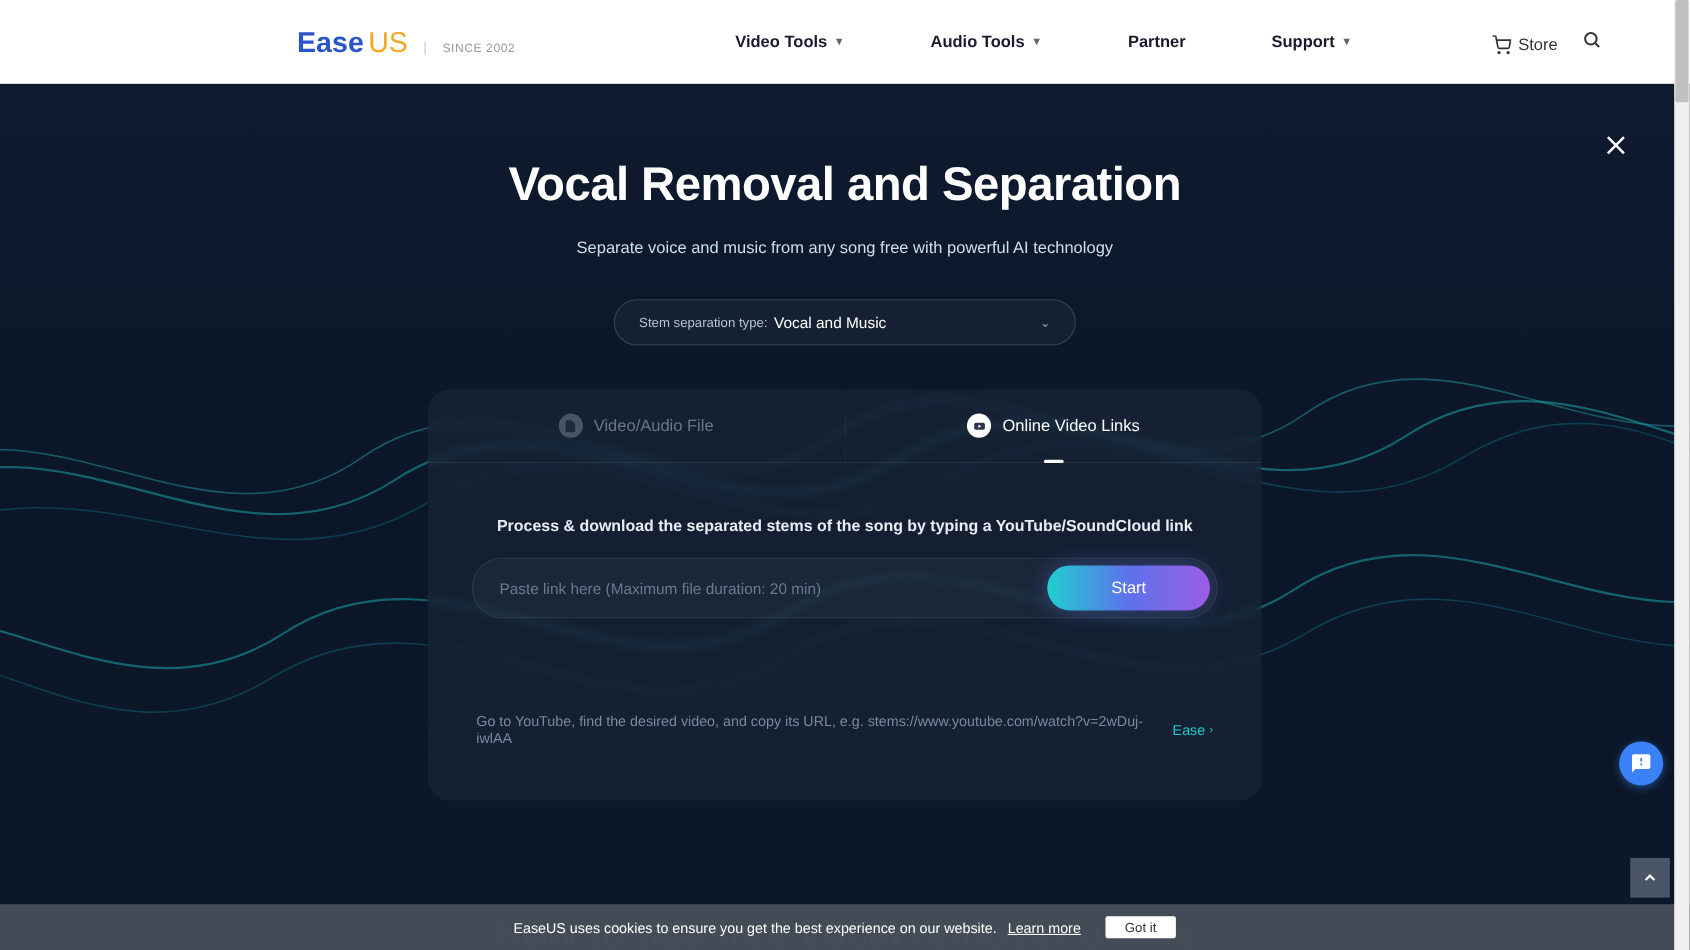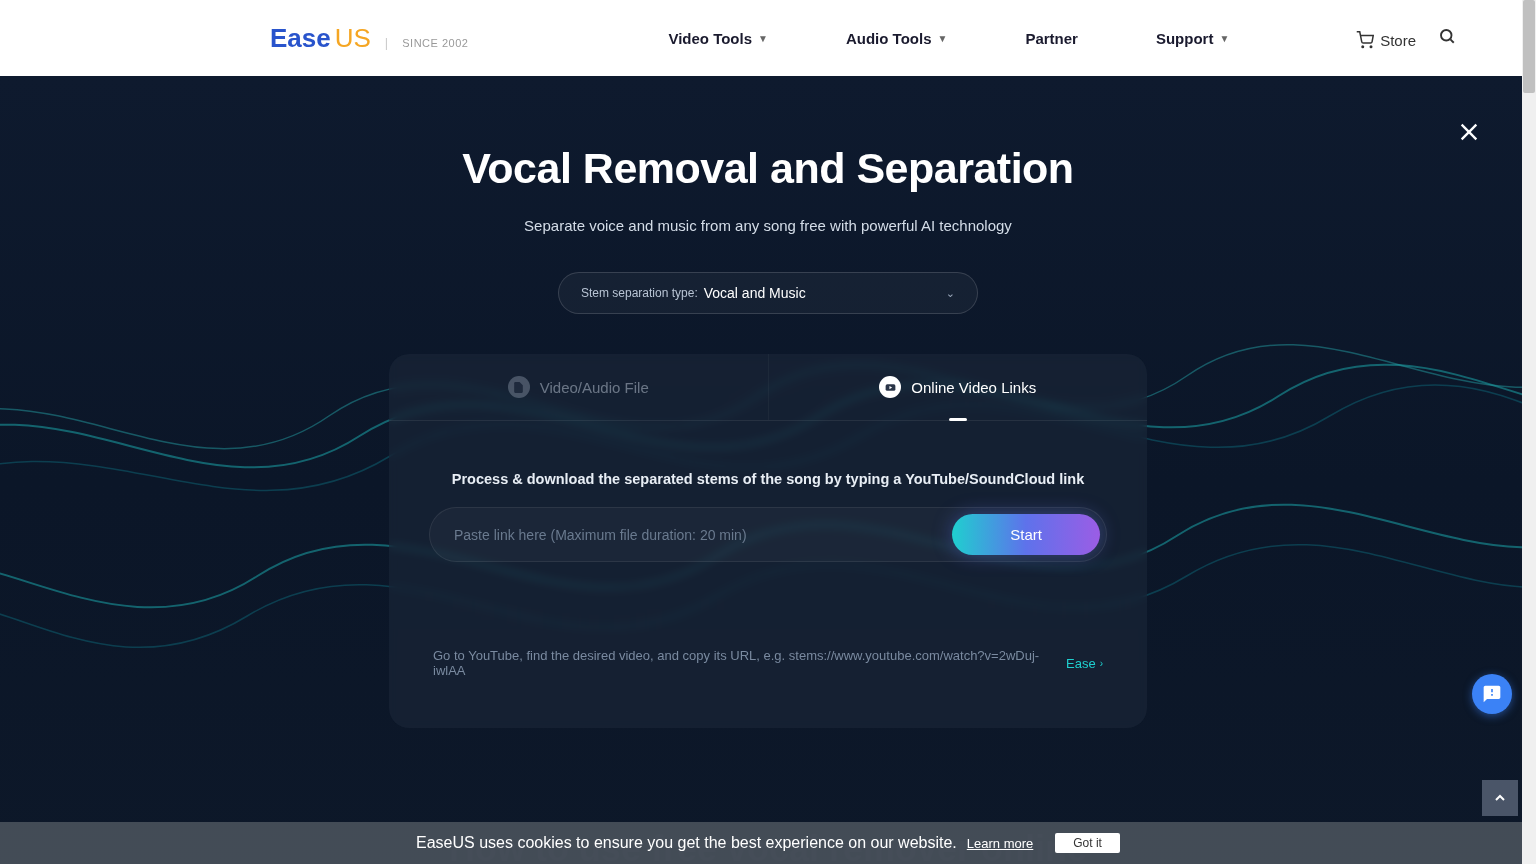--- a/index.html
+++ b/index.html
@@ -45,21 +45,21 @@
 .link-input::placeholder{color:#6a7a8f}
 .start-btn{padding:12px 58px;border-radius:22px;border:none;background:linear-gradient(90deg,#1fcfcf 0%,#5e72eb 50%,#9b5de5 100%);color:#fff;font-size:15px;font-weight:500;cursor:pointer;box-shadow:0 0 20px rgba(95,114,235,0.4)}
 .hint-row{display:flex;justify-content:space-between;align-items:center;margin-top:86px;padding:0 4px}
 .hint{color:#7a8aa0;font-size:13px;text-align:left}
 .more{color:#1fcfcf;font-size:13px;cursor:pointer;display:flex;align-items:center;gap:4px}
 .more-chev{font-size:10px;color:#1fcfcf}
 .help-fab{position:absolute;right:24px;bottom:176px;width:40px;height:40px;border-radius:50%;background:#3b82f6;display:flex;align-items:center;justify-content:center;cursor:pointer;box-shadow:0 2px 8px rgba(59,130,246,0.5);z-index:5}
 .help-fab svg{width:20px;height:20px;fill:#fff}
 .scroll-top{position:absolute;right:18px;bottom:74px;width:36px;height:36px;background:#4a5568;display:flex;align-items:center;justify-content:center;cursor:pointer;z-index:5}
 .cookie-bar{position:absolute;bottom:0;left:0;right:0;height:42px;background:rgba(70,78,88,0.96);display:flex;align-items:center;justify-content:center;gap:10px;z-index:20}
-.cookie-text{color:#fff;font-size:16px}
+.cookie-text{color:#fff;font-size:13px}
 .cookie-learn{color:#fff;font-size:13px;text-decoration:underline;cursor:pointer}
 .cookie-btn{background:#fff;color:#333;border:none;padding:3px 18px;font-size:12px;border-radius:2px;cursor:pointer;margin-left:12px}
 .below-heading{position:absolute;bottom:20px;left:50%;transform:translateX(-50%);color:rgba(255,255,255,0.15);font-size:36px;font-weight:700;z-index:1}
 .scrollbar{position:absolute;right:0;top:0;width:14px;height:100%;background:#f0f0f0;z-index:30}
 .scrollbar-thumb{position:absolute;top:0;right:1px;width:12px;height:93px;background:#c0c0c0;border-radius:2px}
 </style>
 </head>
 <body>
 
 <div class="header">

